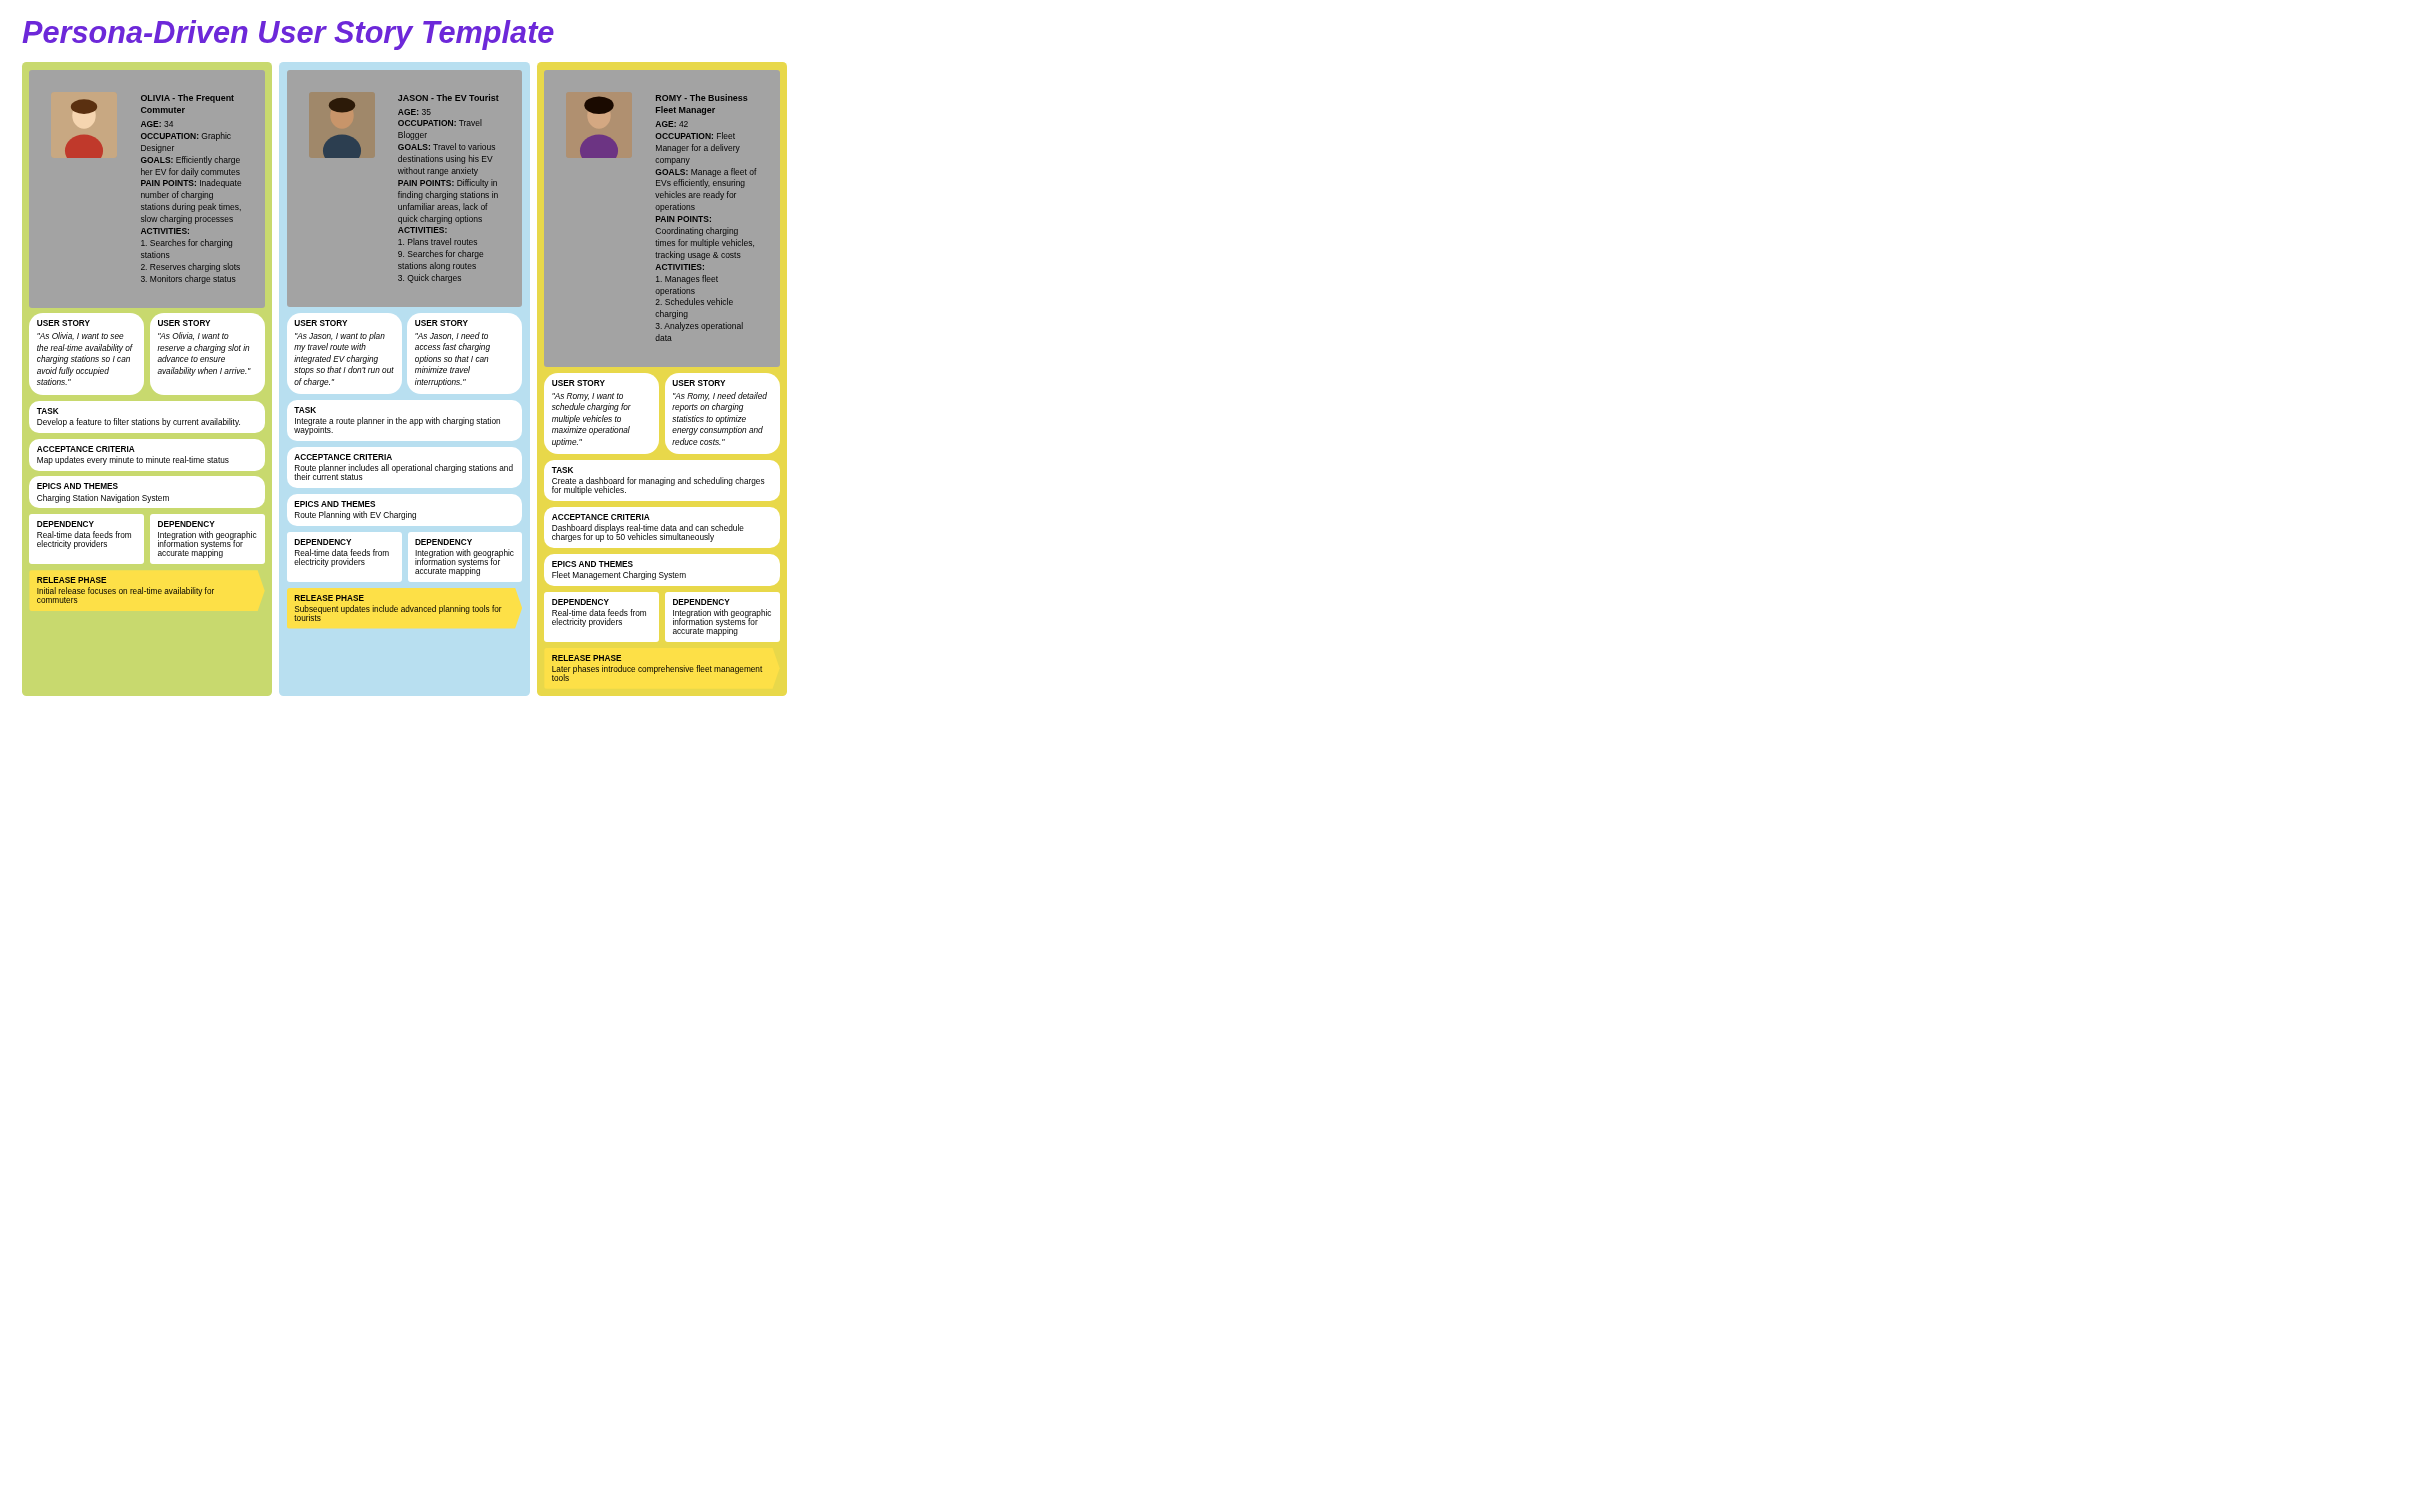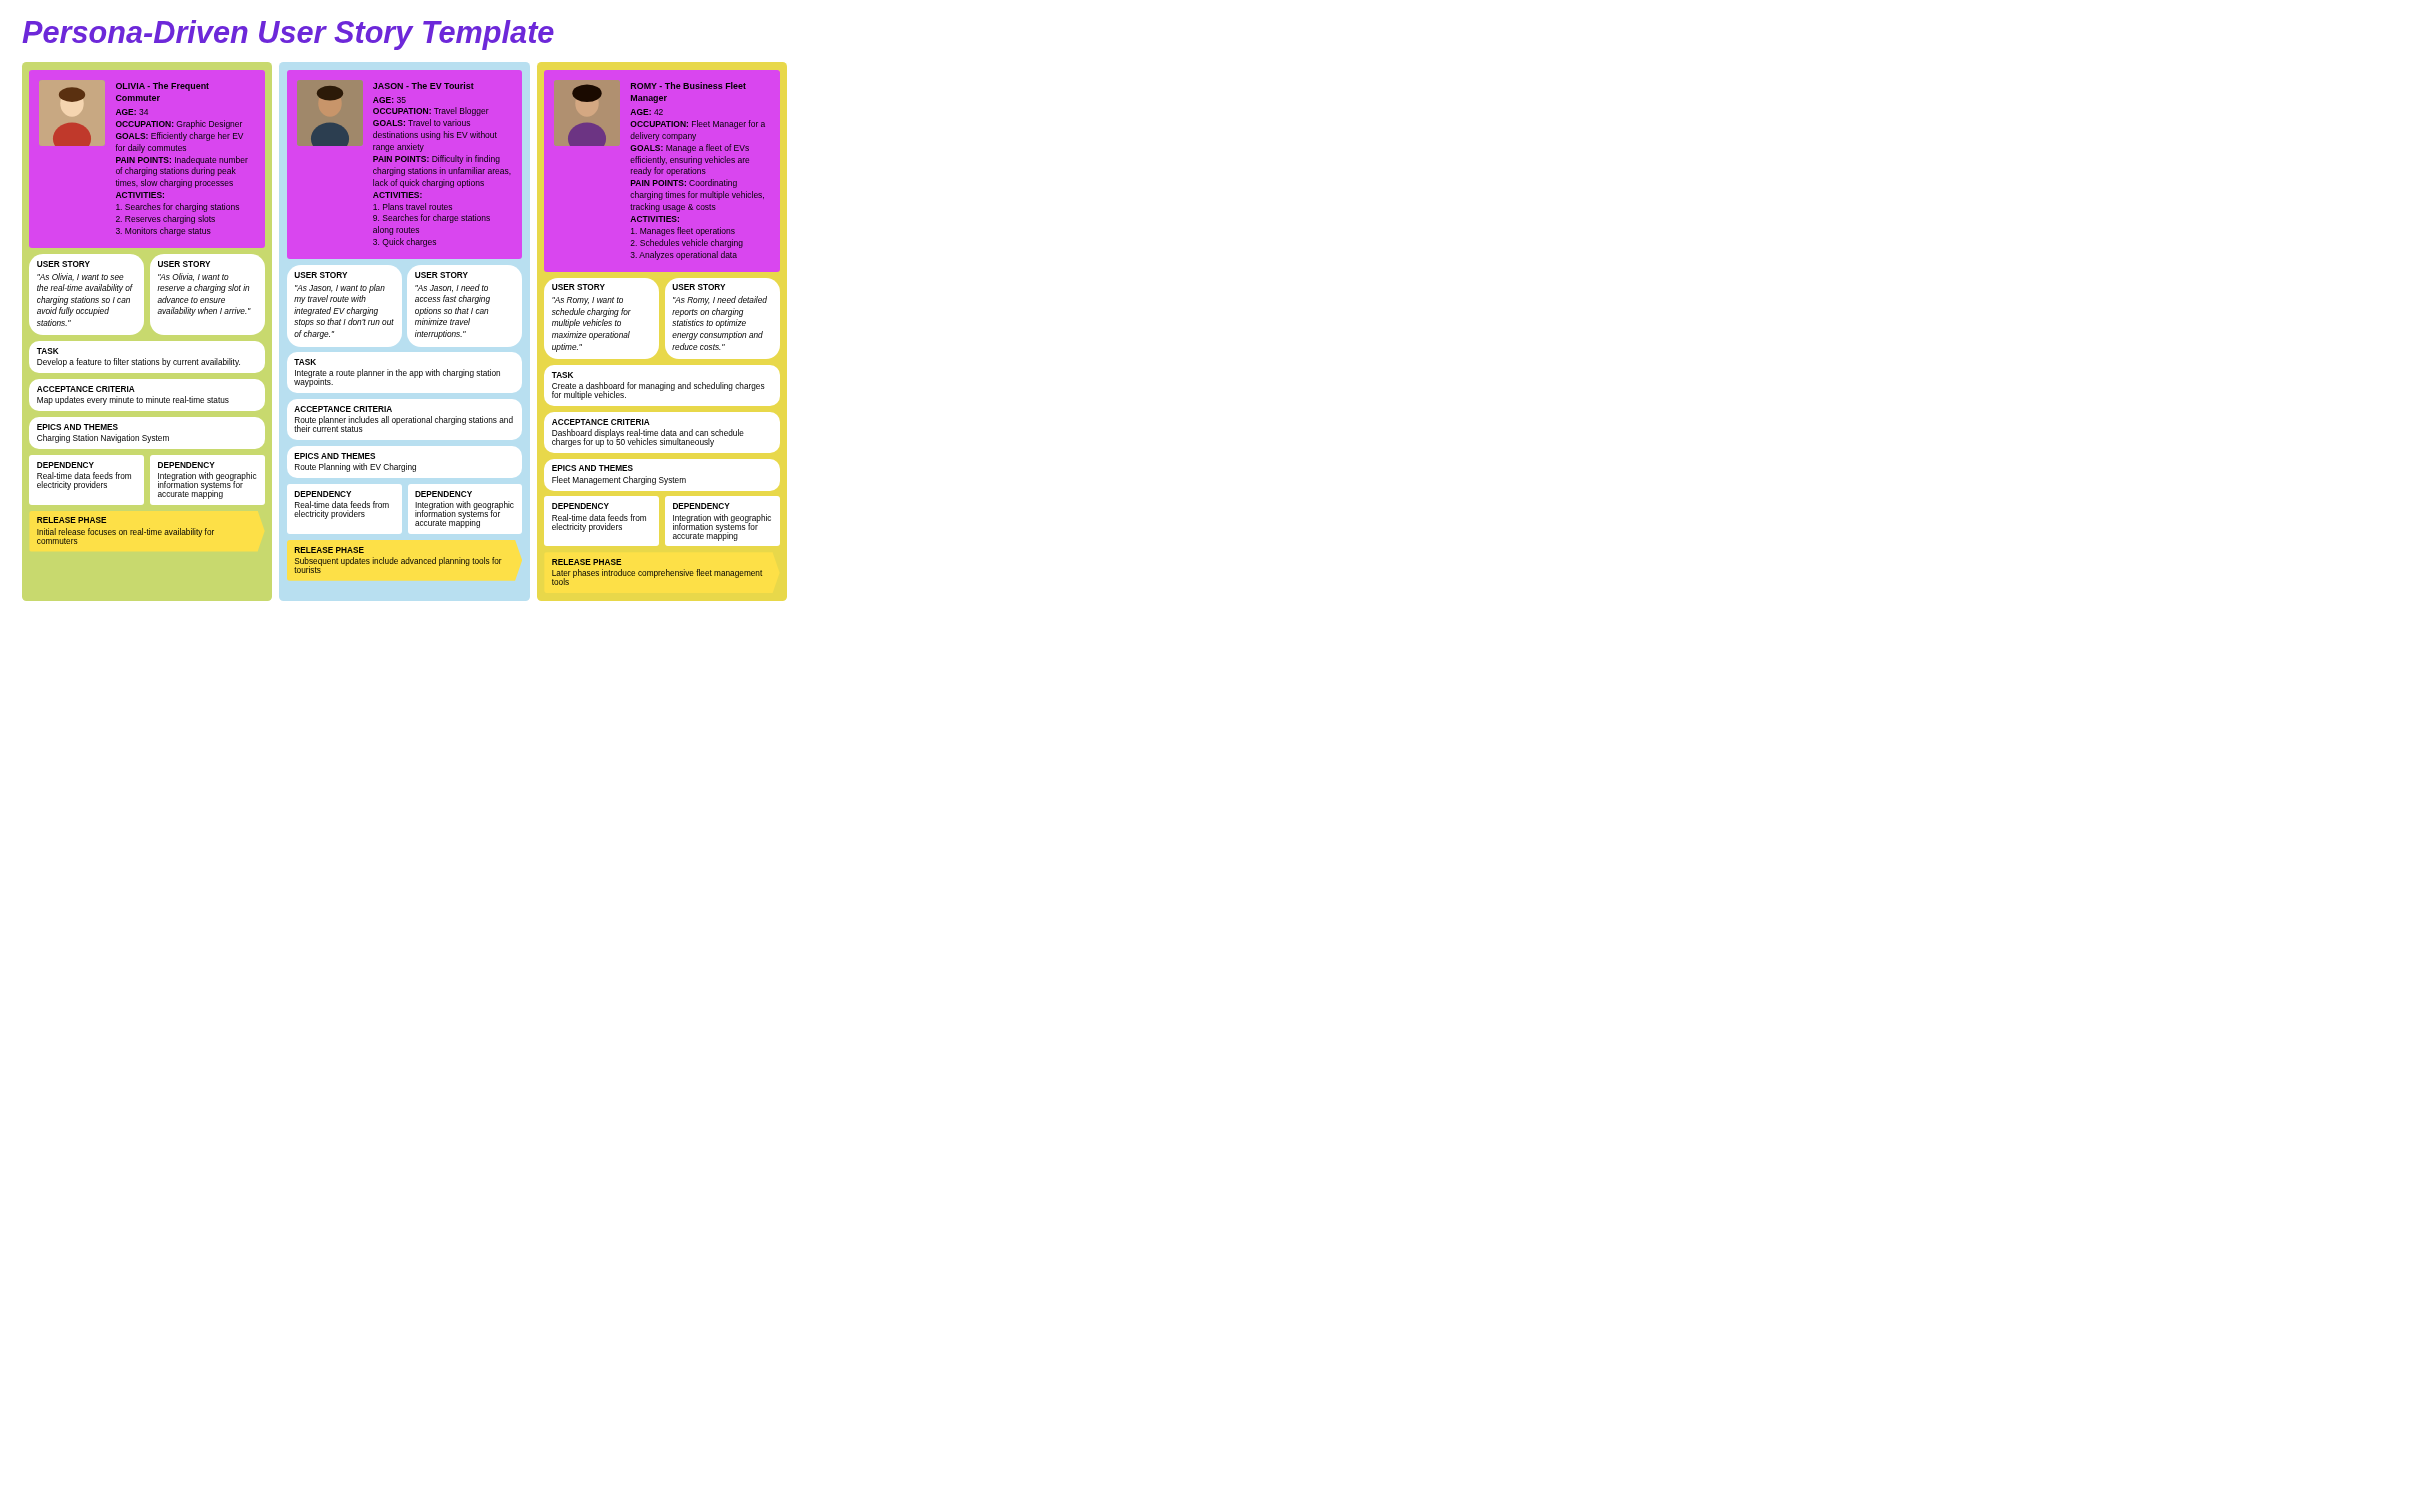--- a/index.html
+++ b/index.html
@@ -27,25 +27,25 @@
       display: flex;
       flex-direction: column;
       gap: 5.9px;
     }
     .col-green { background: #c8d96e; }
     .col-blue { background: #b8dff0; }
     .col-yellow { background: #e8d84a; }
 
     
     .persona-card {
-      background: #d946ef;
+      background: #a3a3a3;
       border-radius: 2.9px;
-      padding: 10px;
-      display: flex;
-      gap: 10px;
+      padding: 22px;
+      display: flex;
+      gap: 23px;
     }
     .persona-photo-placeholder {
       width: 66px;
       height: 66px;
       border-radius: 2.9px;
       flex-shrink: 0;
       background: #999;
       display: flex;
       align-items: center;
       justify-content: center;

